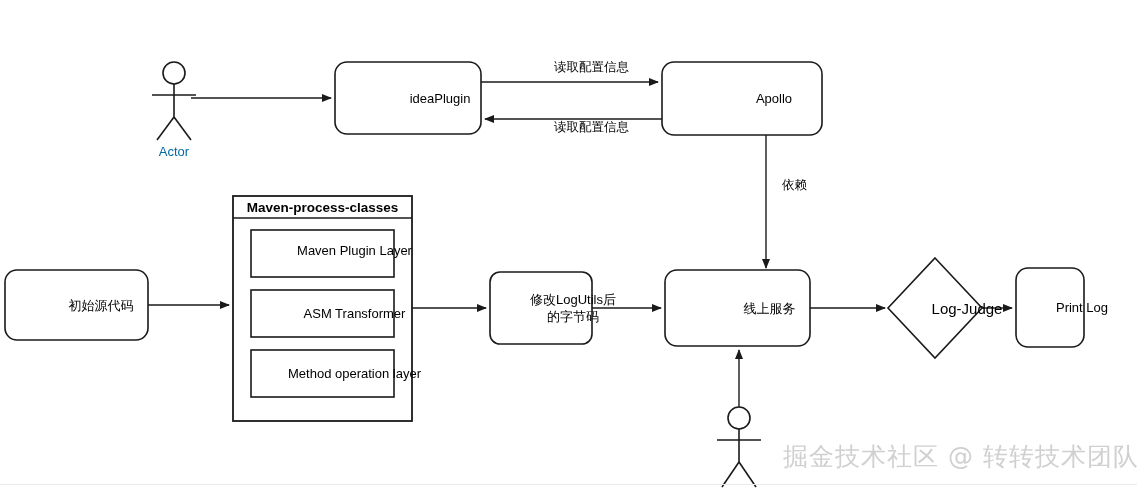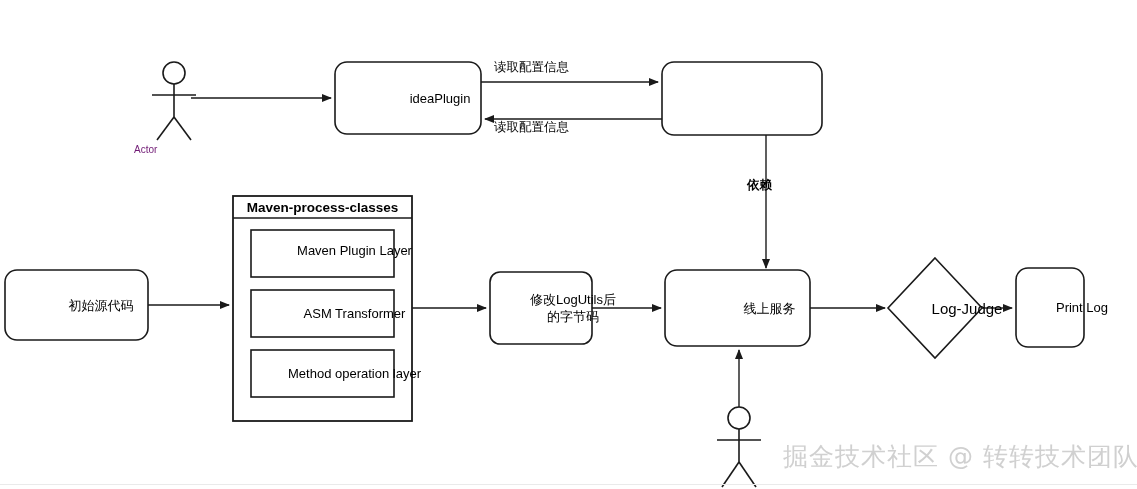--- a/index.html
+++ b/index.html
@@ -36,36 +36,37 @@
     white-space: pre;
     pointer-events: none;
     padding-left: 32px;
   }
   .edge-label {
     position: absolute;
     color: #000000;
     font-size: 12.5px;
     line-height: 15px;
     white-space: pre;
-    text-align: left;
+    text-align: right;
   }
   .container-title {
     position: absolute;
     display: flex;
     align-items: center;
     justify-content: center;
     font-size: 13.5px;
     font-weight: bold;
     color: #000000;
     white-space: pre;
   }
   .actor-caption {
     position: absolute;
-    font-size: 10px;
-    color: #701a75;
+    font-size: 13px;
+    color: #0369a1;
+    text-align: center;
     white-space: pre;
   }
   .watermark {
     position: absolute;
     color: #d0d0d0;
     font-size: 25px;
     letter-spacing: 1px;
     white-space: pre;
     font-family: "DejaVu Sans", sans-serif;
   }
@@ -145,26 +146,27 @@
       <line x1="739" y1="462" x2="756" y2="487"></line>
     </g>
 
     <line x1="739" y1="407" x2="739" y2="350" stroke="#1a1a1a" stroke-width="1.4" marker-end="url(#arrowhead)"></line>
   </svg>
 
   <div class="actor-caption" style="left:134px; top:144px; width:80px;">Actor</div>
 
   <div class="node-label" style="left:335px; top:62px; width:146px; height:72px;">ideaPlugin</div>
 
+  <div class="node-label" style="left:662px; top:62px; width:160px; height:73px;">Apollo</div>
 
   <div class="edge-label" style="left:494px; top:60px; width:135px;">读取配置信息</div>
 
   <div class="edge-label" style="left:494px; top:120px; width:135px;">读取配置信息</div>
 
-  <div class="edge-label" style="left:747px; top:178px; width:60px; text-align:left;font-weight:bold;">依赖</div>
+  <div class="edge-label" style="left:747px; top:178px; width:60px; text-align:right;">依赖</div>
 
   <div class="node-label" style="left:5px; top:270px; width:128px; height:70px;">初始源代码</div>
 
   <div class="container-title" style="left:233px; top:196px; width:179px; height:22px;">Maven-process-classes</div>
 
   <div class="node-label" style="left:251px; top:230px; width:143px; height:40px;">Maven Plugin Layer</div>
 
   <div class="node-label" style="left:251px; top:290px; width:143px; height:47px;">ASM Transformer</div>
 
   <div class="node-label" style="left:245px; top:350px; width:155px; height:47px;">Method operation layer</div>

